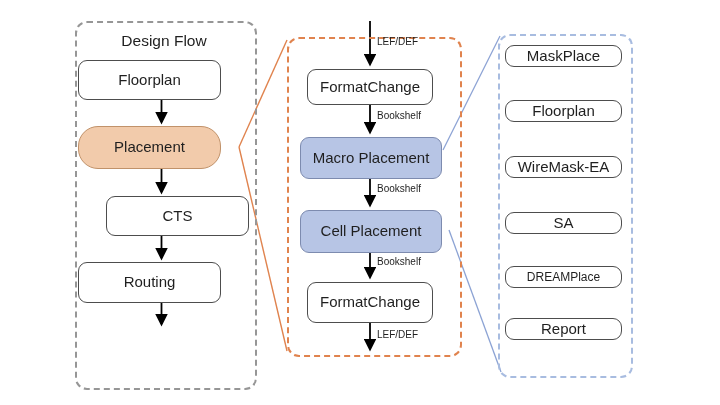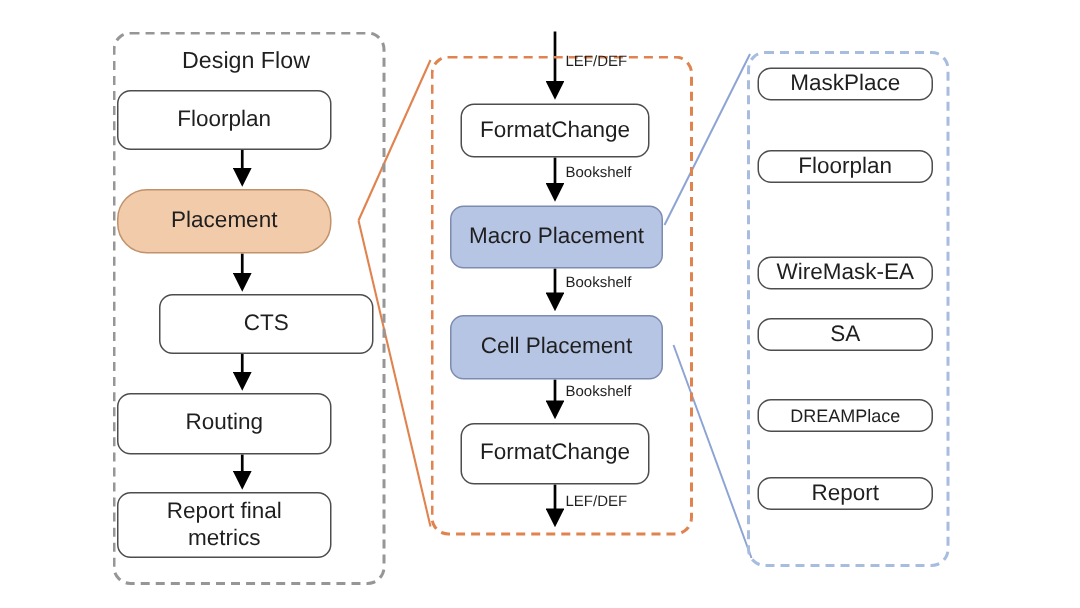--- a/index.html
+++ b/index.html
@@ -52,21 +52,21 @@
   .ln2{top:196px;height:40px;margin-left:28px;}
   .ln3{top:262px;height:41px;}
   .ln4{top:328px;height:44px;padding:2px 10px;}
   
   .mn0{left:307px;top:69px;width:126px;height:36px;}
   .mn1{left:300px;top:137px;width:142px;height:42px;}
   .mn2{left:300px;top:210px;width:142px;height:43px;}
   .mn3{left:307px;top:282px;width:126px;height:41px;}
   
   .rn{left:505px;width:117px;height:22px;}
-  .rn0{top:45px;} .rn1{top:100px;} .rn2{top:156px;margin-top:15px;}
+  .rn0{top:45px;} .rn1{top:100px;} .rn2{top:156px;}
   .rn3{top:212px;} .rn4{top:266px;} .rn5{top:318px;}
   
   .flow-arrow{stroke:var(--arrow-color,#000);stroke-width:1.8;fill:none;}
   .conn-orange{stroke:var(--panel-orange-border,#E0834E);stroke-width:1.4;fill:none;}
   .conn-blue{stroke:var(--conn-blue,#8CA3D4);stroke-width:1.3;fill:none;}
   .arrowhead{fill:var(--arrow-color,#000);}
 </style>
 </head>
 <body>
 
@@ -99,21 +99,20 @@
 
   <div class="panel panel-left"></div>
   <div class="panel panel-middle"></div>
   <div class="panel panel-right"></div>
 
   <div class="panel-title">Design Flow</div>
   <div class="node ln ln0">Floorplan</div>
   <div class="node ln ln1 orange">Placement</div>
   <div class="node ln ln2">CTS</div>
   <div class="node ln ln3">Routing</div>
-  <div class="node ln ln4">Report final metrics</div>
 
   <div class="node mn0">FormatChange</div>
   <div class="node mn2 blue">Cell Placement</div>
   <div class="node mn1 blue">Macro Placement</div>
   <div class="node mn3">FormatChange</div>
 
   <span class="edge-label" style="top:36px;">LEF/DEF</span>
   <span class="edge-label" style="top:110px;">Bookshelf</span>
   <span class="edge-label" style="top:183px;">Bookshelf</span>
   <span class="edge-label" style="top:256px;">Bookshelf</span>

